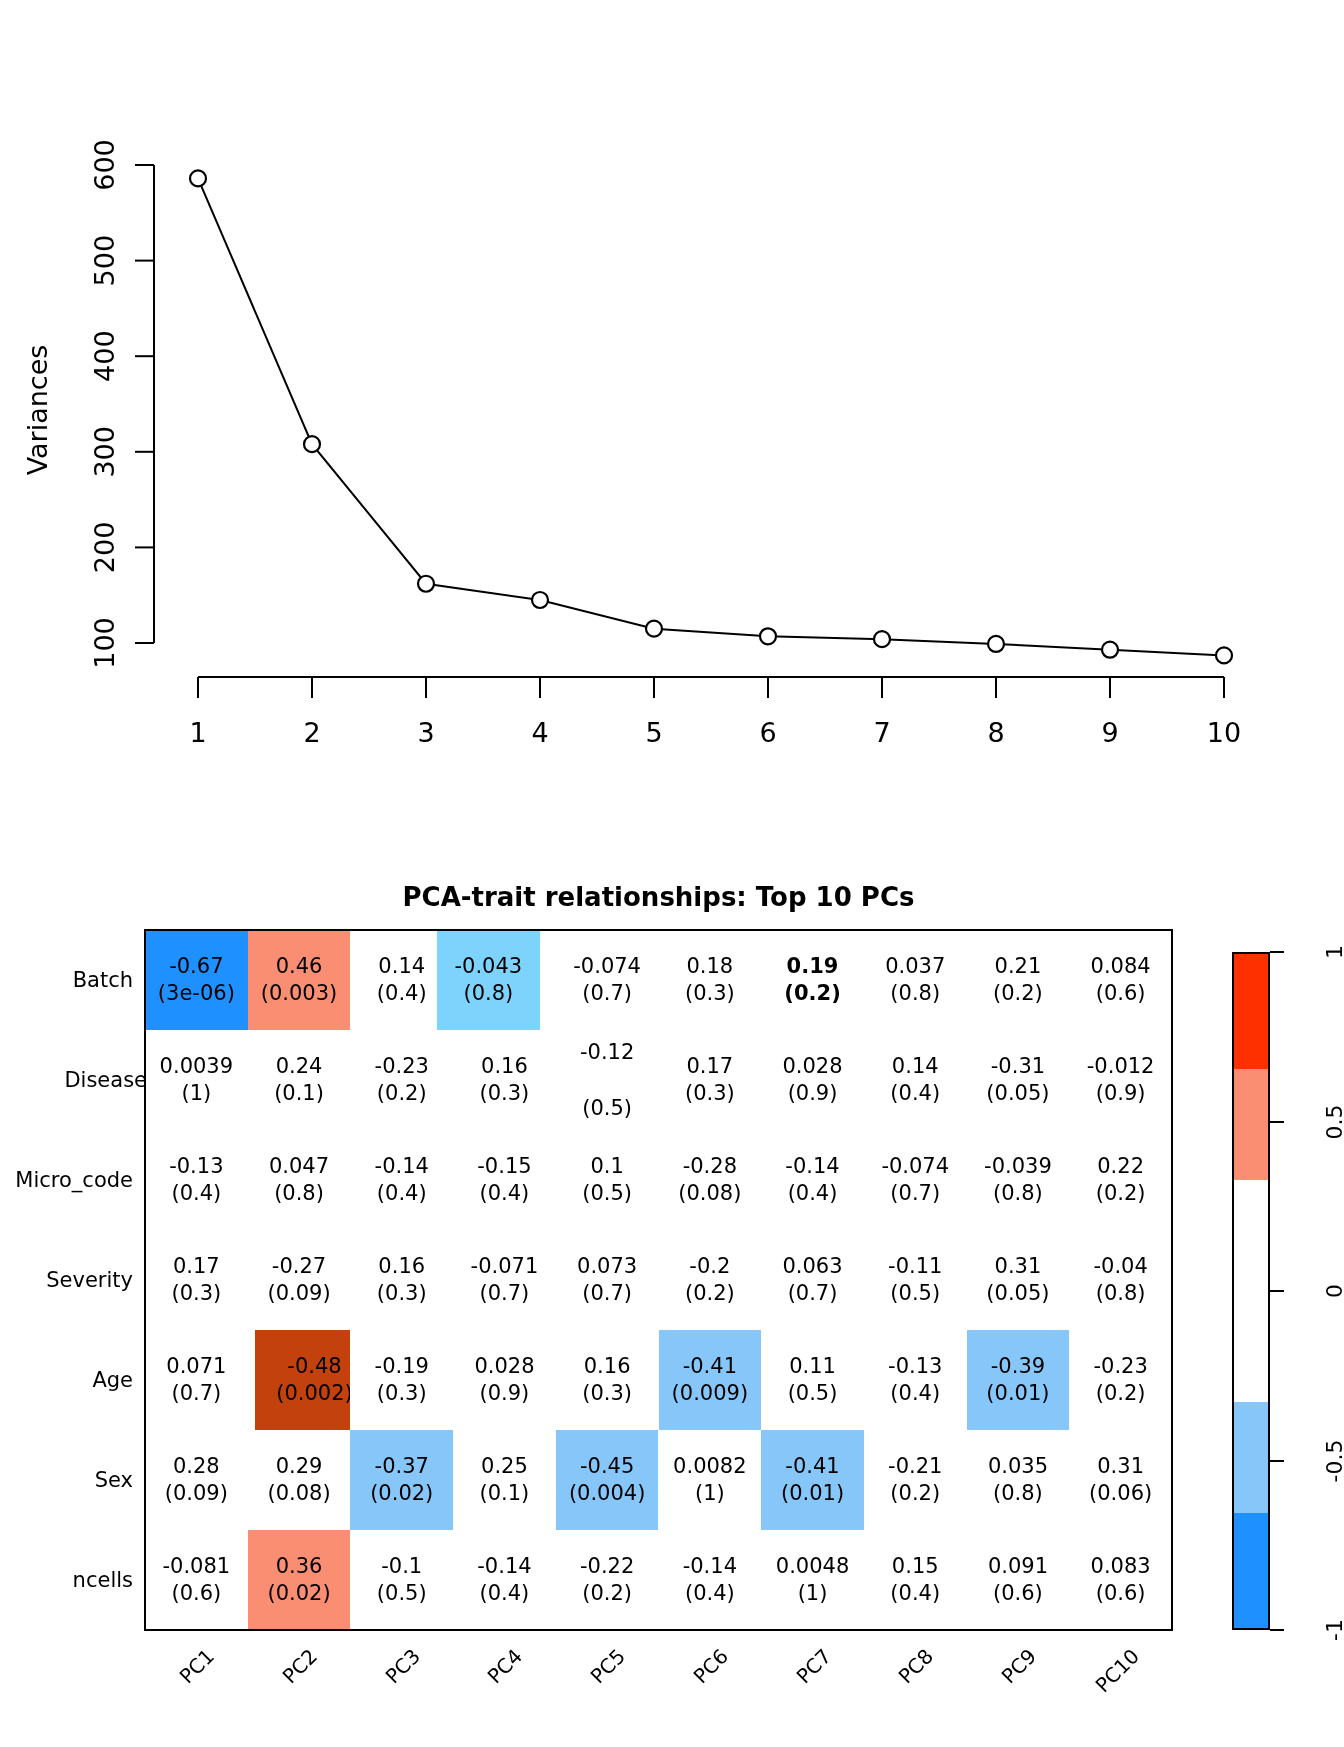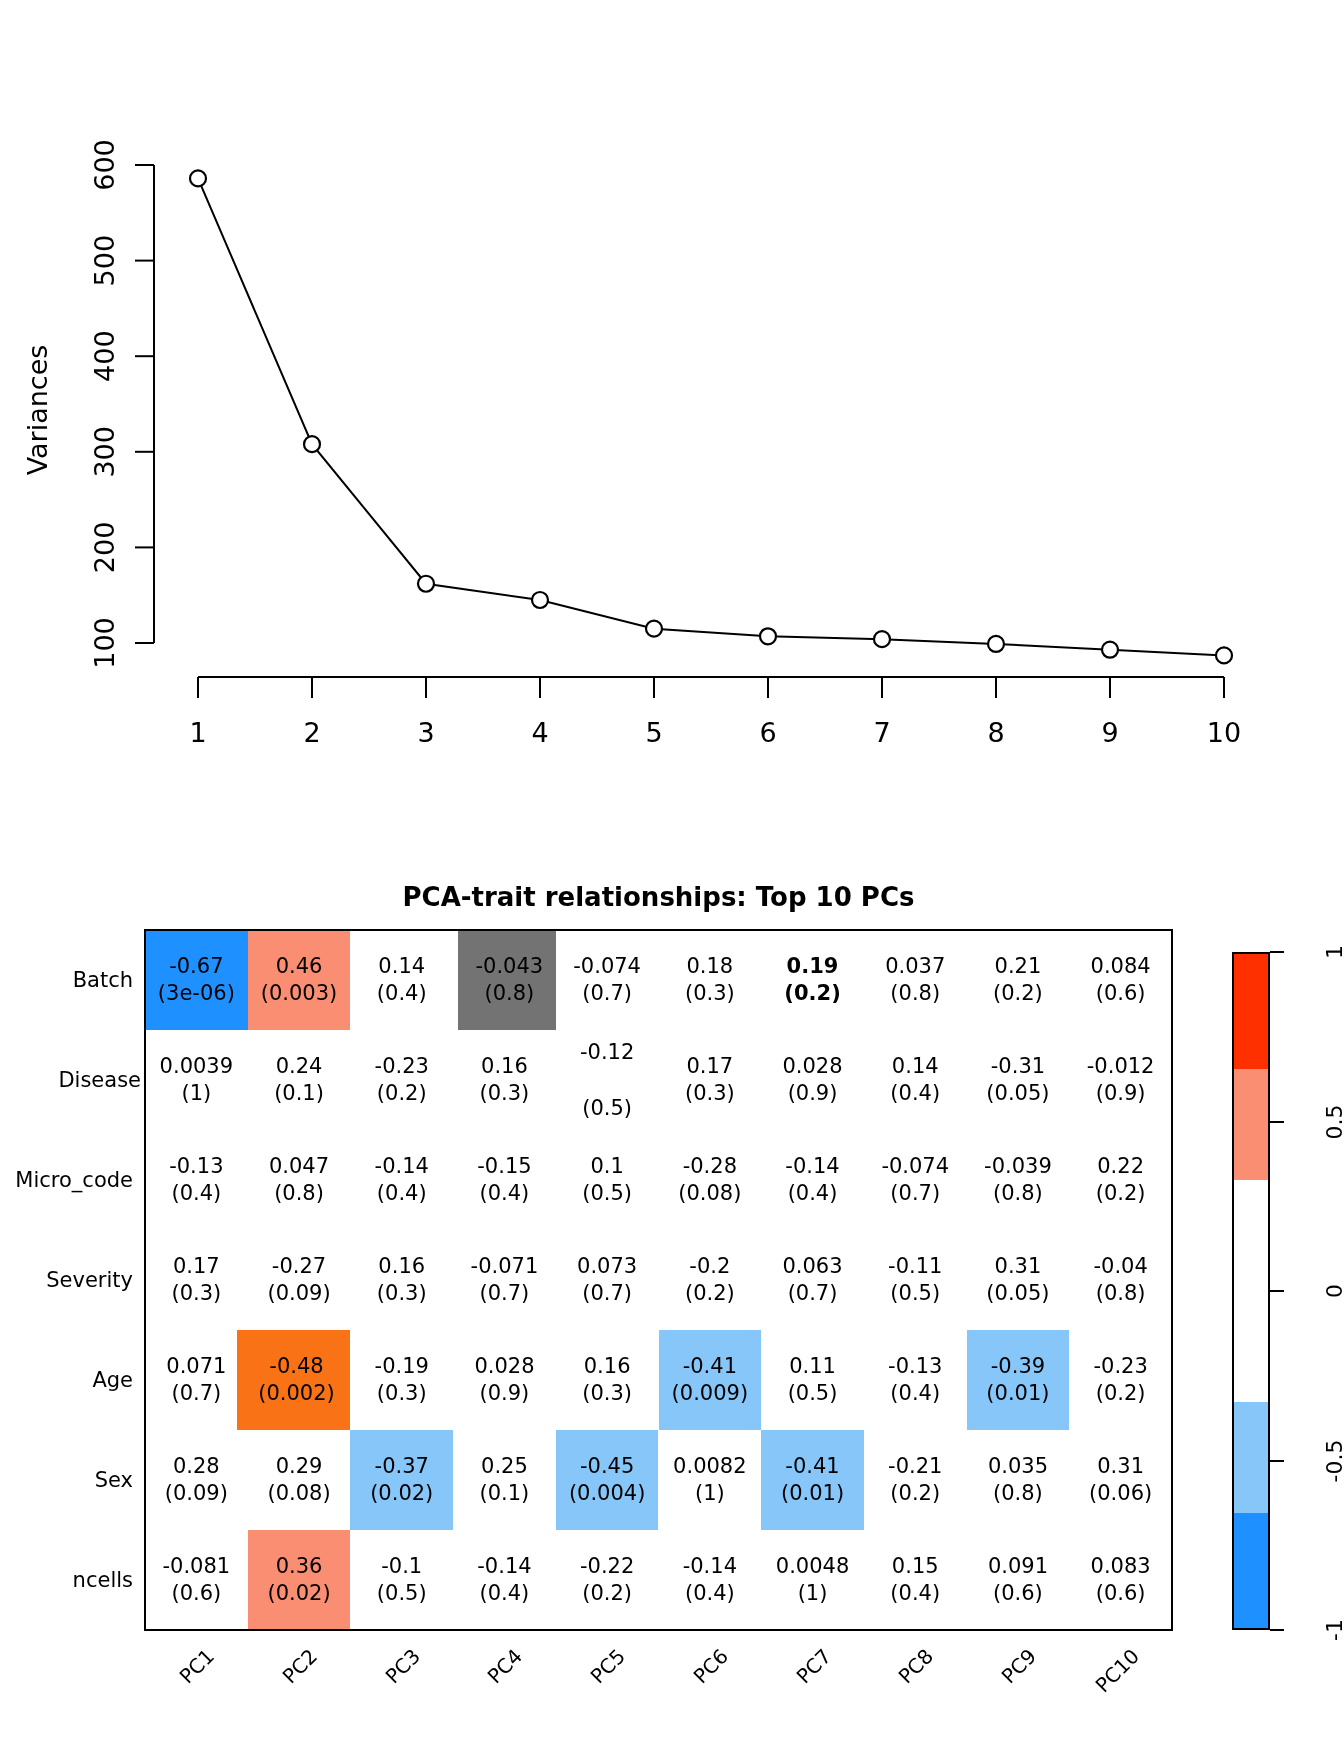--- a/index.html
+++ b/index.html
@@ -122,21 +122,21 @@
         <span>(3e-06)</span>
       </div>
       <div class="hm-cell" style="left: 247.7px; top: 930px; width: 102.7px; height: 100px; background: rgb(250, 142, 114);">
         <span>0.46</span>
         <span>(0.003)</span>
       </div>
       <div class="hm-cell" style="left: 350.4px; top: 930px; width: 102.7px; height: 100px; background: rgb(255, 255, 255);">
         <span>0.14</span>
         <span>(0.4)</span>
       </div>
-      <div class="hm-cell" style="left: 458px; top: 930px; width: 102.7px; height: 100px; background: #737373;">
+      <div class="hm-cell" style="left: 437px; top: 930px; width: 102.7px; height: 100px; background: #7dd3fc;">
         <span>-0.043</span>
         <span>(0.8)</span>
       </div>
       <div class="hm-cell" style="left: 555.8px; top: 930px; width: 102.7px; height: 100px; background: rgb(255, 255, 255);">
         <span>-0.074</span>
         <span>(0.7)</span>
       </div>
       <div class="hm-cell" style="left: 658.5px; top: 930px; width: 102.7px; height: 100px; background: rgb(255, 255, 255);">
         <span>0.18</span>
         <span>(0.3)</span>
@@ -150,21 +150,21 @@
         <span>(0.8)</span>
       </div>
       <div class="hm-cell" style="left: 966.6px; top: 930px; width: 102.7px; height: 100px; background: rgb(255, 255, 255);">
         <span>0.21</span>
         <span>(0.2)</span>
       </div>
       <div class="hm-cell" style="left: 1069.3px; top: 930px; width: 102.7px; height: 100px; background: rgb(255, 255, 255);">
         <span>0.084</span>
         <span>(0.6)</span>
       </div>
-      <div class="hm-rowlabel" style="left: 8px; top: 1030px; width: 133px; height: 100px;">Disease</div>
+      <div class="hm-rowlabel" style="left: 14px; top: 1030px; width: 133px; height: 100px;">Disease</div>
       <div class="hm-cell" style="left: 145px; top: 1030px; width: 102.7px; height: 100px; background: rgb(255, 255, 255);">
         <span>0.0039</span>
         <span>(1)</span>
       </div>
       <div class="hm-cell" style="left: 247.7px; top: 1030px; width: 102.7px; height: 100px; background: rgb(255, 255, 255);">
         <span>0.24</span>
         <span>(0.1)</span>
       </div>
       <div class="hm-cell" style="left: 350.4px; top: 1030px; width: 102.7px; height: 100px; background: rgb(255, 255, 255);">
         <span>-0.23</span>
@@ -278,21 +278,21 @@
       </div>
       <div class="hm-cell" style="left: 1069.3px; top: 1230px; width: 102.7px; height: 100px; background: rgb(255, 255, 255);">
         <span>-0.04</span>
         <span>(0.8)</span>
       </div>
       <div class="hm-rowlabel" style="left: 0px; top: 1330px; width: 133px; height: 100px;">Age</div>
       <div class="hm-cell" style="left: 145px; top: 1330px; width: 102.7px; height: 100px; background: rgb(255, 255, 255);">
         <span>0.071</span>
         <span>(0.7)</span>
       </div>
-      <div class="hm-cell" style="left: 237px; top: 1330px; width: 119px; height: 100px; background: #f97316;">
+      <div class="hm-cell" style="left: 255px; top: 1330px; width: 119px; height: 100px; background: #c2410c;">
         <span>-0.48</span>
         <span>(0.002)</span>
       </div>
       <div class="hm-cell" style="left: 350.4px; top: 1330px; width: 102.7px; height: 100px; background: rgb(255, 255, 255);">
         <span>-0.19</span>
         <span>(0.3)</span>
       </div>
       <div class="hm-cell" style="left: 453.1px; top: 1330px; width: 102.7px; height: 100px; background: rgb(255, 255, 255);">
         <span>0.028</span>
         <span>(0.9)</span>

